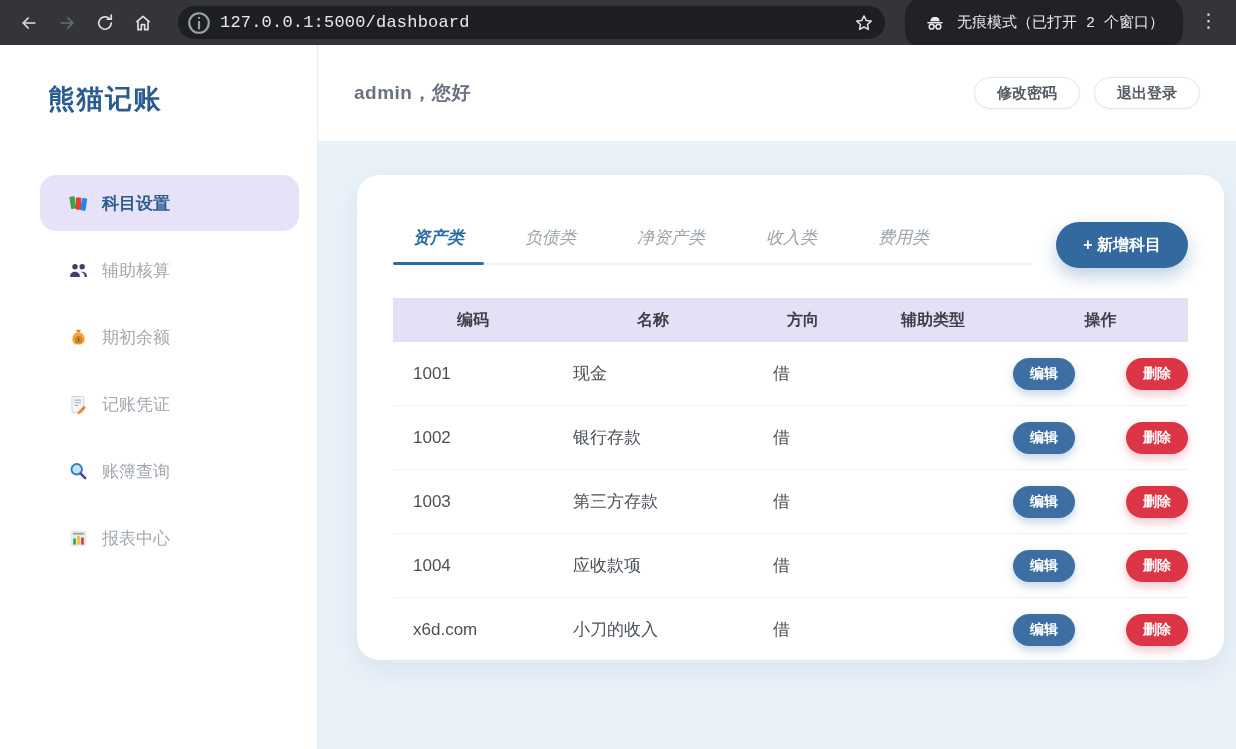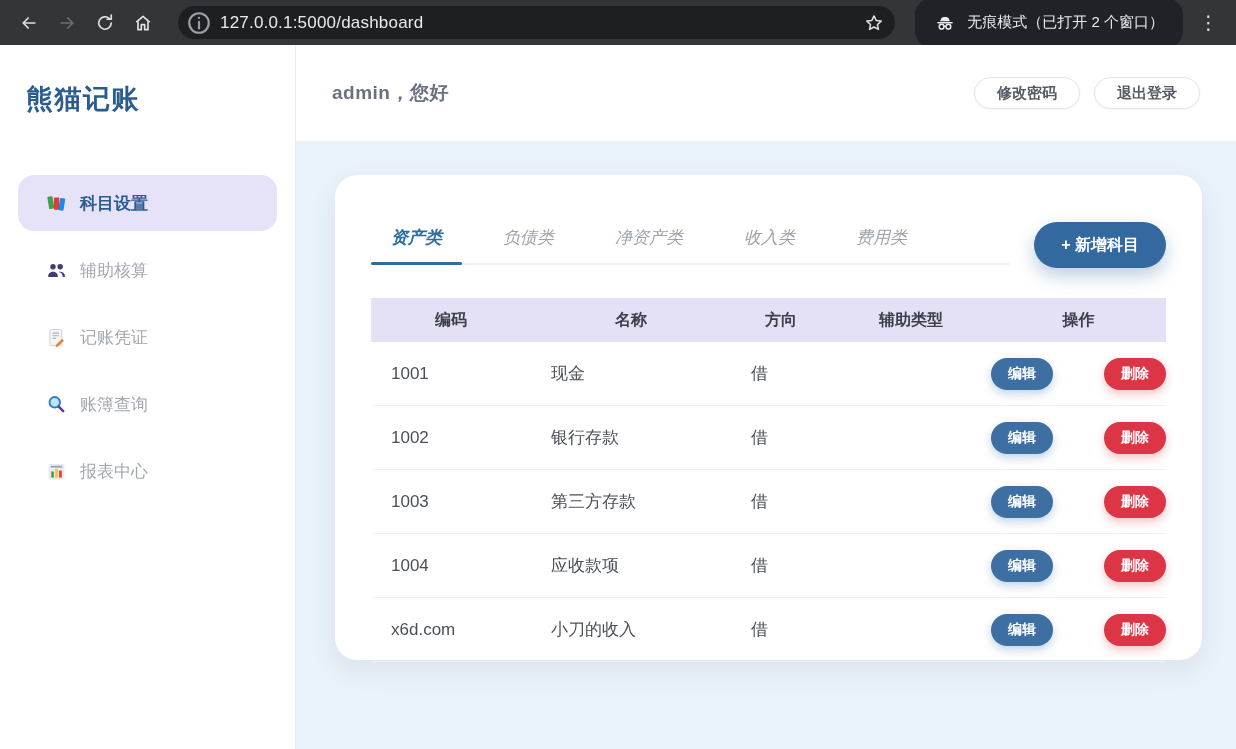--- a/index.html
+++ b/index.html
@@ -1,33 +1,33 @@
 <!DOCTYPE html>
 <html><head>
 <meta charset="utf-8">
 <style>
   * { box-sizing: border-box; margin: 0; padding: 0; }
   html,body { width:1236px; height:749px; overflow:hidden; }
   body { font-family:"Liberation Sans","DejaVu Sans",sans-serif; background:#fff; }
 
   
-  .browser-bar { height:45px; background:#333539; display:flex; align-items:center; padding:0 12px; gap:4px; }
+  .browser-bar { height:45px; background:#333539; display:flex; align-items:center; padding:0 12px; gap:4px;font-family:Liberation Mono, monospace; }
   .nav-icon { width:34px; height:34px; border-radius:50%; display:flex; align-items:center; justify-content:center; cursor:pointer; flex:0 0 auto; }
   .nav-icon svg { width:20px; height:20px; }
   .address-bar { flex:1; max-width:722px; height:33px; background:#1d1f23; border-radius:17px; display:flex; align-items:center; padding:0 6px 0 4px; margin:0 10px 0 14px; }
   .info-circle { width:26px; height:26px; border-radius:50%; display:flex; align-items:center; justify-content:center; margin:0 8px 0 4px; cursor:pointer; }
   .url-text { flex:1; color:#e8eaed; font-size:17px; letter-spacing:.2px; white-space:nowrap; }
   .star-wrap { width:30px; height:30px; display:flex; align-items:center; justify-content:center; cursor:pointer; }
   .incognito-pill { height:50px; border-radius:17px; background:#202227; display:flex; align-items:center; gap:11px; padding:0 19px; margin-left:6px; flex:0 0 auto; }
   .incognito-label { color:#e8eaed; font-size:15px; white-space:nowrap; }
   .menu-dots { color:#dfe1e5; font-size:19px; padding:0 6px 0 12px; cursor:pointer; line-height:1; }
 
   
   .app { display:flex; height:704px; }
-  .sidebar { width:296px; background:#fff; border-right:1px solid #ebedf2; flex:0 0 auto; }
+  .sidebar { width:296px; background:#fff; border-right:1px solid #ebedf2; flex:0 0 auto;margin-left:22px; }
   .logo { padding:36px 0 0 26px; font-size:27px; font-weight:bold; color:#2b5c8f; letter-spacing:1.5px; }
   .nav { margin-top:58px; padding:0 18px; }
   .nav-item { height:56px; margin-bottom:11px; display:flex; align-items:center; gap:13px; padding-left:28px; border-radius:16px; color:#a2a8b0; font-size:17px; cursor:pointer; }
   .nav-item.active { background:#e6e3f8; color:#2b5c8f; font-weight:bold; }
   .nav-ico { width:21px; height:21px; flex:0 0 auto; display:flex; }
   .nav-ico svg { width:21px; height:21px; }
 
   .content { flex:1; display:flex; flex-direction:column; background:#e9f1f9; min-width:0; }
   .page-header { height:96px; background:#fff; display:flex; align-items:center; padding:0 36px; flex:0 0 auto; }
   .greeting { font-size:19px; font-weight:bold; color:#6a7280; letter-spacing:.5px; }
@@ -139,20 +139,31 @@
           <svg viewBox="0 0 24 24" fill="#463a75">
               <circle cx="8" cy="7.8" r="3.1"></circle>
               <path d="M2.5 18.5c0-3 2.5-5 5.5-5s5.5 2 5.5 5v.8H2.5z"></path>
               <circle cx="16.2" cy="7.8" r="3.1"></circle>
               <path d="M14.6 13.7c2.8.6 4.4 2.6 4.4 4.8v.8h2.6v-.8c0-3-2.4-5-5.4-5-.6 0-1.1 0-1.6.2z"></path>
             </svg>
         </span>
         <span>辅助核算</span>
       </div>
 
+      <div class="nav-item">
+        <span class="nav-ico">
+          <svg viewBox="0 0 24 24">
+              <path d="M9 3h6l-1.8 3h-2.4z" fill="#c98a2d"></path>
+              <path d="M12 6c4.6 0 7 4 7 8.2 0 4-3 5.8-7 5.8s-7-1.8-7-5.8C5 10 7.4 6 12 6z" fill="#f2a33c"></path>
+              <circle cx="12" cy="14.5" r="3.4" fill="none" stroke="#b97817" stroke-width="1.2"></circle>
+              <path d="M12 12.4v4.2M10.7 13.6h2.6M10.7 15.4h2.6" stroke="#7a4f12" stroke-width="1.1"></path>
+            </svg>
+        </span>
+        <span>期初余额</span>
+      </div>
 
       <div class="nav-item">
         <span class="nav-ico">
           <svg viewBox="0 0 24 24">
               <rect x="4.5" y="2.8" width="13.5" height="18.4" rx="1.5" fill="#f5f6f8" stroke="#c9ccd3" stroke-width="1"></rect>
               <path d="M7.5 7h7.5M7.5 10h7.5M7.5 13h4" stroke="#aab0b9" stroke-width="1.3"></path>
               <path d="M11.5 20.2l6.8-6.8 2.2 2.2-6.8 6.8-2.8.6z" fill="#e8833a"></path>
             </svg>
         </span>
         <span>记账凭证</span>

